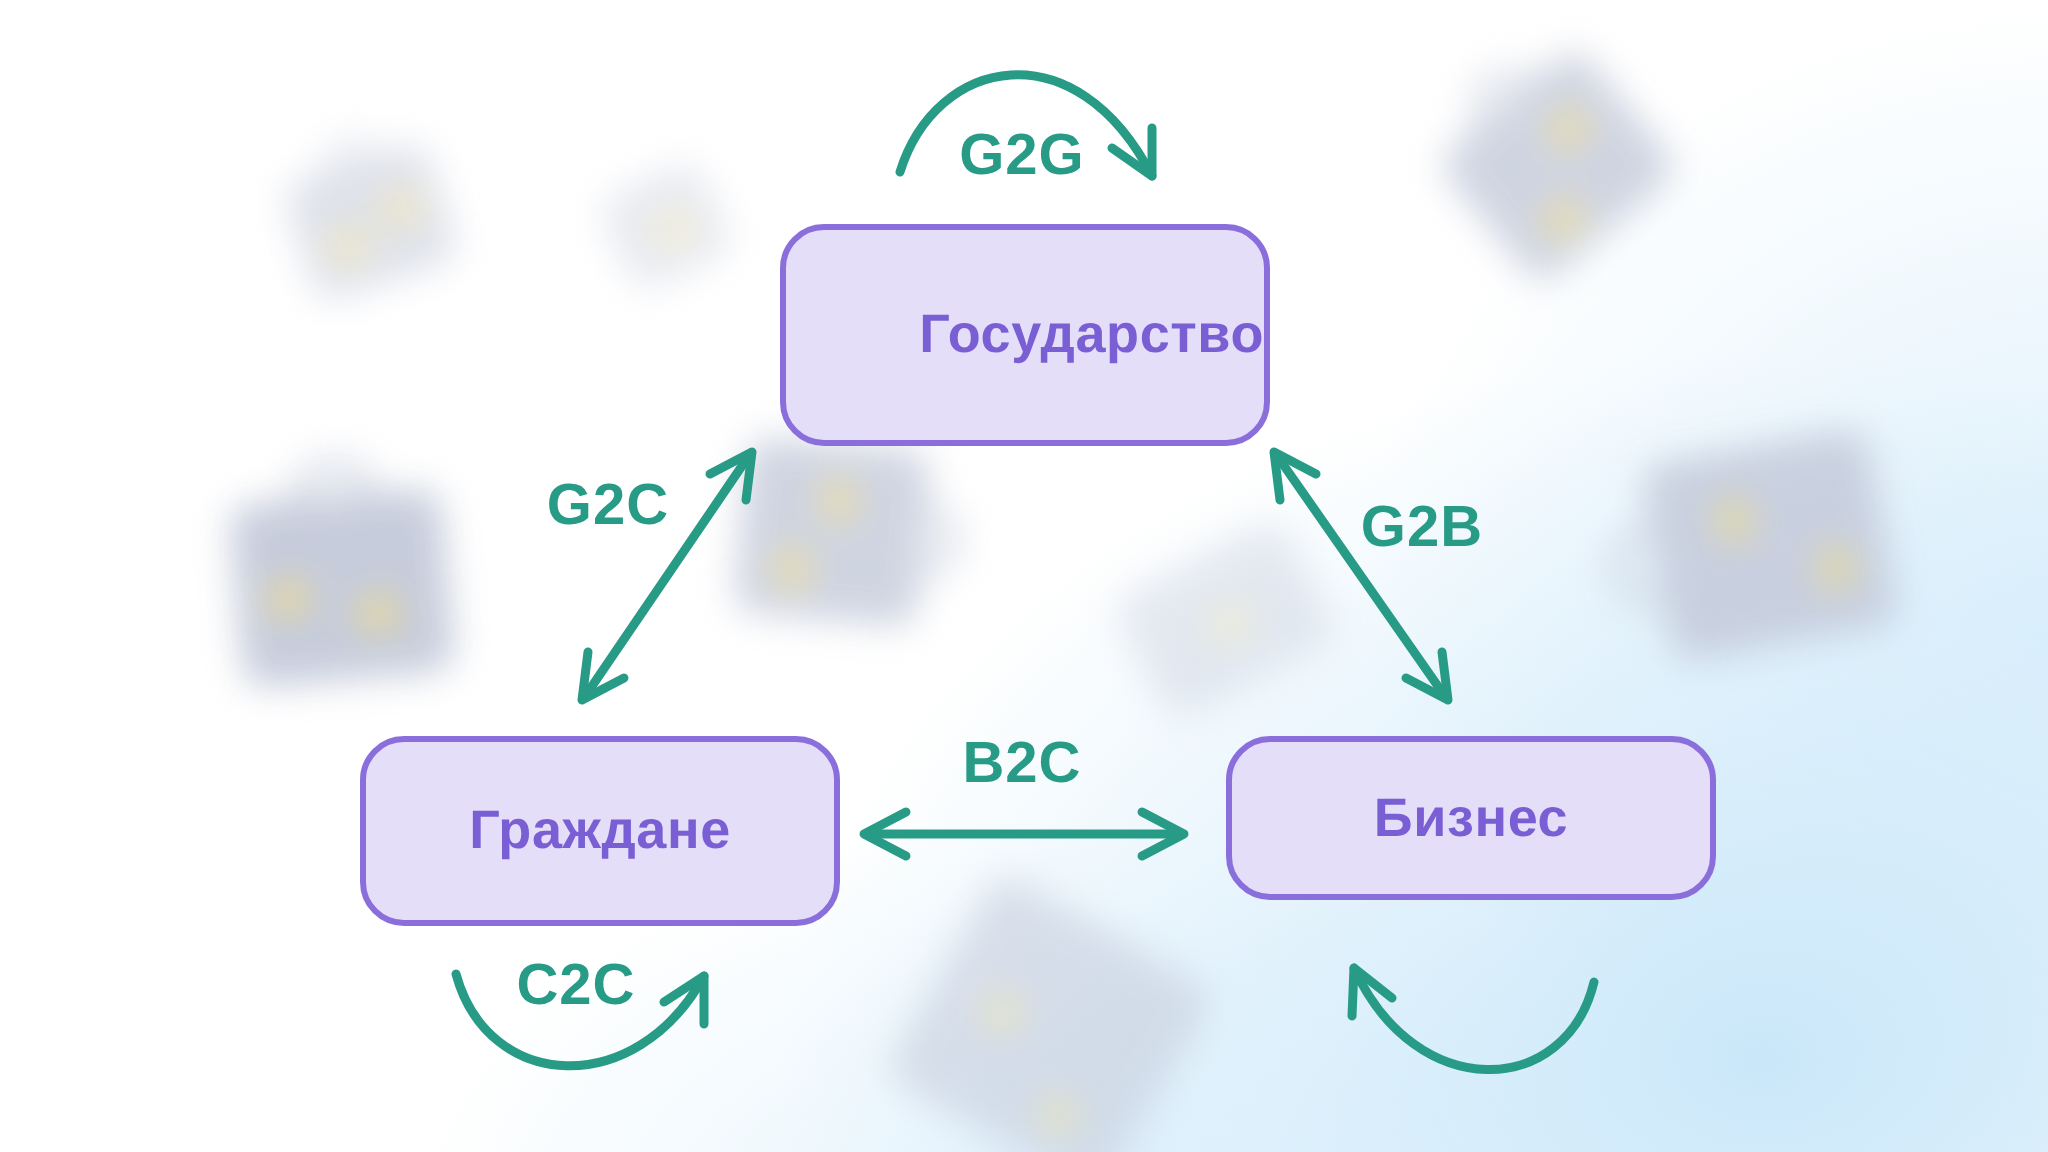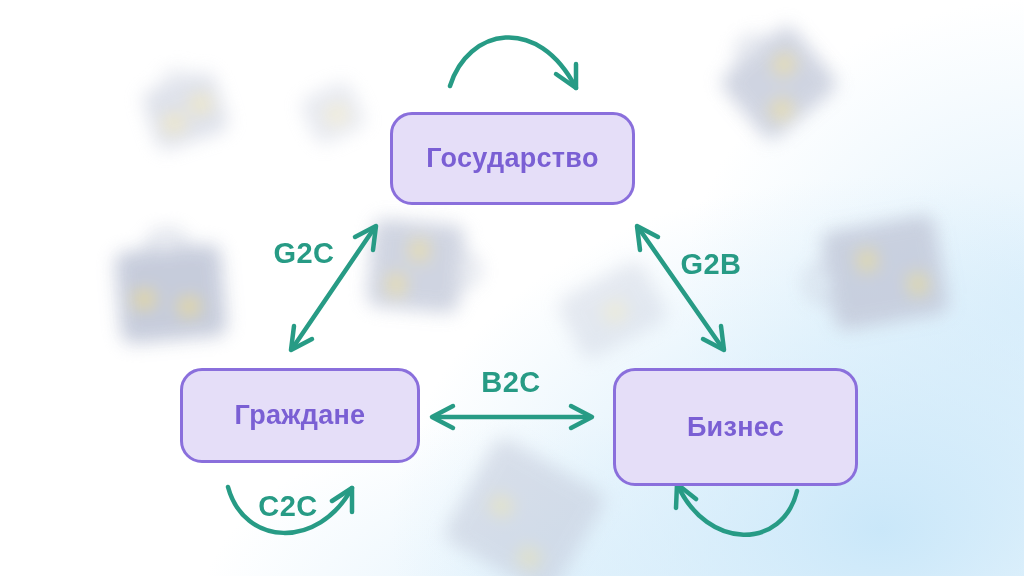--- a/index.html
+++ b/index.html
@@ -31,34 +31,34 @@
   }
 
   
   .node {
     position:absolute; z-index:3;
     background:#e5def8; border:3px solid #8a6fdc; border-radius:22px;
     display:flex; align-items:center; justify-content:center;
     color:#7a5fd4; font-size:27px; font-weight:700; letter-spacing:0.3px;
     box-sizing:border-box;
   }
-  .node-government { left:390px; top:112px; width:245px; height:93px; }
+  .node-government { left:390px; top:112px; width:245px; height:111px;justify-content:flex-end; }
   .node-citizens   { left:168px; top:368px; width:240px; height:95px;margin-left:12px; }
-  .node-business   { left:613px; top:368px; width:245px; height:118px; }
+  .node-business   { left:613px; top:368px; width:245px; height:82px; }
 
   
   .edge-label {
     position:absolute; z-index:3; width:84px; text-align:center;
     color:#279b85; font-size:29px; font-weight:700; letter-spacing:0.5px;
   }
   .lbl-g2g { left:469px; top:62px; }
   .lbl-g2c { left:262px; top:237px; }
   .lbl-g2b { left:669px; top:248px; }
   .lbl-b2c { left:469px; top:366px;text-align:center; }
-  .lbl-c2c { left:246px; top:490px; }
+  .lbl-c2c { left:246px; top:477px; }
   .lbl-b2b { left:696px; top:476px; }
 </style>
 </head>
 <body>
 
 <div class="stage">
 
   <div class="bc" style="left:148px; top:80px; width:75px; height:62px; transform:rotate(-18deg); opacity:.55;">
     <div class="bc-handle"></div>
     <div class="bc-body"></div>
@@ -149,18 +149,19 @@
   <div class="node node-government">
     <span>Государство</span>
   </div>
   <div class="node node-citizens">
     <span>Граждане</span>
   </div>
   <div class="node node-business">
     <span>Бизнес</span>
   </div>
 
+  <div class="edge-label lbl-g2g">G2G</div>
   <div class="edge-label lbl-g2c">G2C</div>
   <div class="edge-label lbl-g2b">G2B</div>
   <div class="edge-label lbl-b2c">B2C</div>
   <div class="edge-label lbl-c2c">C2C</div>
 
 </div>
 
 </body></html>

